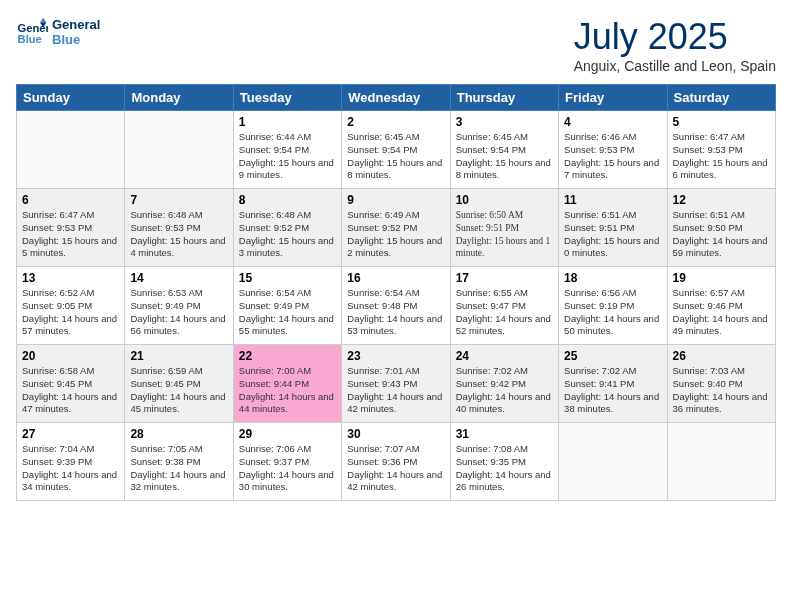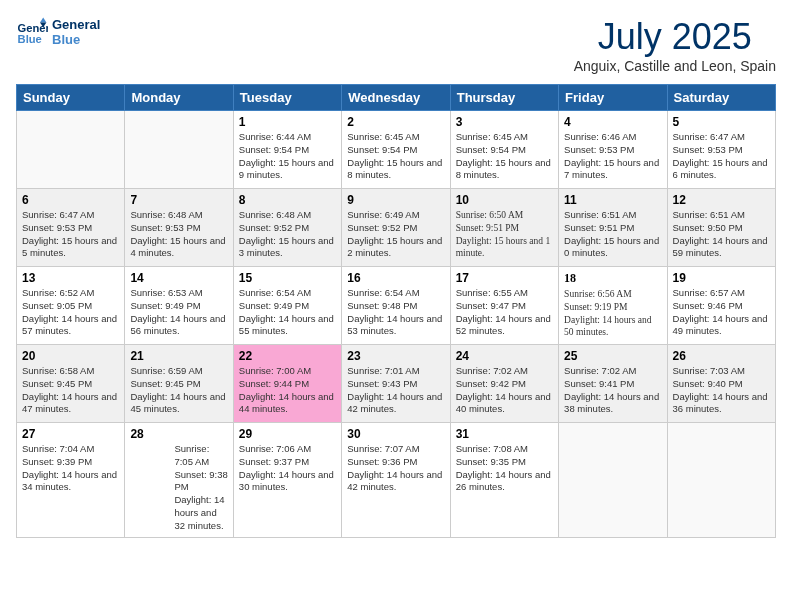--- a/index.html
+++ b/index.html
@@ -25,21 +25,21 @@
     .logo {
       display: flex;
       align-items: center;
       gap: 4px;
     }
     .logo-icon {
       width: 32px;
       height: 32px;
     }
     .title-block {
-      text-align: center;
+      text-align: left;
     }
     .main-title {
       font-size: 36px;
       color: #003366;
       font-weight: normal;
     }
     .subtitle {
       font-size: 14px;
       color: #333;
     }
@@ -226,21 +226,21 @@
             <div class="day-info" style="white-space: pre-line;">Sunrise: 6:54 AM
 Sunset: 9:48 PM
 Daylight: 14 hours and 53 minutes.</div>
           </td>
           <td style="background: rgb(255, 255, 255);">
             <span class="day-num">17</span>
             <div class="day-info" style="white-space: pre-line;">Sunrise: 6:55 AM
 Sunset: 9:47 PM
 Daylight: 14 hours and 52 minutes.</div>
           </td>
-          <td style="background: rgb(255, 255, 255); font-family: Liberation Serif, serif;">
+          <td style="background: rgb(255, 255, 255);">
             <span class="day-num">18</span>
             <div class="day-info" style="white-space: pre-line;">Sunrise: 6:56 AM
 Sunset: 9:19 PM
 Daylight: 14 hours and 50 minutes.</div>
           </td>
           <td style="background: rgb(255, 255, 255);">
             <span class="day-num">19</span>
             <div class="day-info" style="white-space: pre-line;">Sunrise: 6:57 AM
 Sunset: 9:46 PM
 Daylight: 14 hours and 49 minutes.</div>
@@ -292,21 +292,21 @@
         </tr>
         <tr>
           <td style="background: rgb(255, 255, 255);">
             <span class="day-num">27</span>
             <div class="day-info" style="white-space: pre-line;">Sunrise: 7:04 AM
 Sunset: 9:39 PM
 Daylight: 14 hours and 34 minutes.</div>
           </td>
           <td style="background: rgb(255, 255, 255);">
             <span class="day-num">28</span>
-            <div class="day-info" style="white-space: pre-line; margin-left: 44px;">Sunrise: 7:05 AM
+            <div class="day-info" style="white-space: pre-line;">Sunrise: 7:05 AM
 Sunset: 9:38 PM
 Daylight: 14 hours and 32 minutes.</div>
           </td>
           <td style="background: rgb(255, 255, 255);">
             <span class="day-num">29</span>
             <div class="day-info" style="white-space: pre-line;">Sunrise: 7:06 AM
 Sunset: 9:37 PM
 Daylight: 14 hours and 30 minutes.</div>
           </td>
           <td style="background: rgb(255, 255, 255);">

